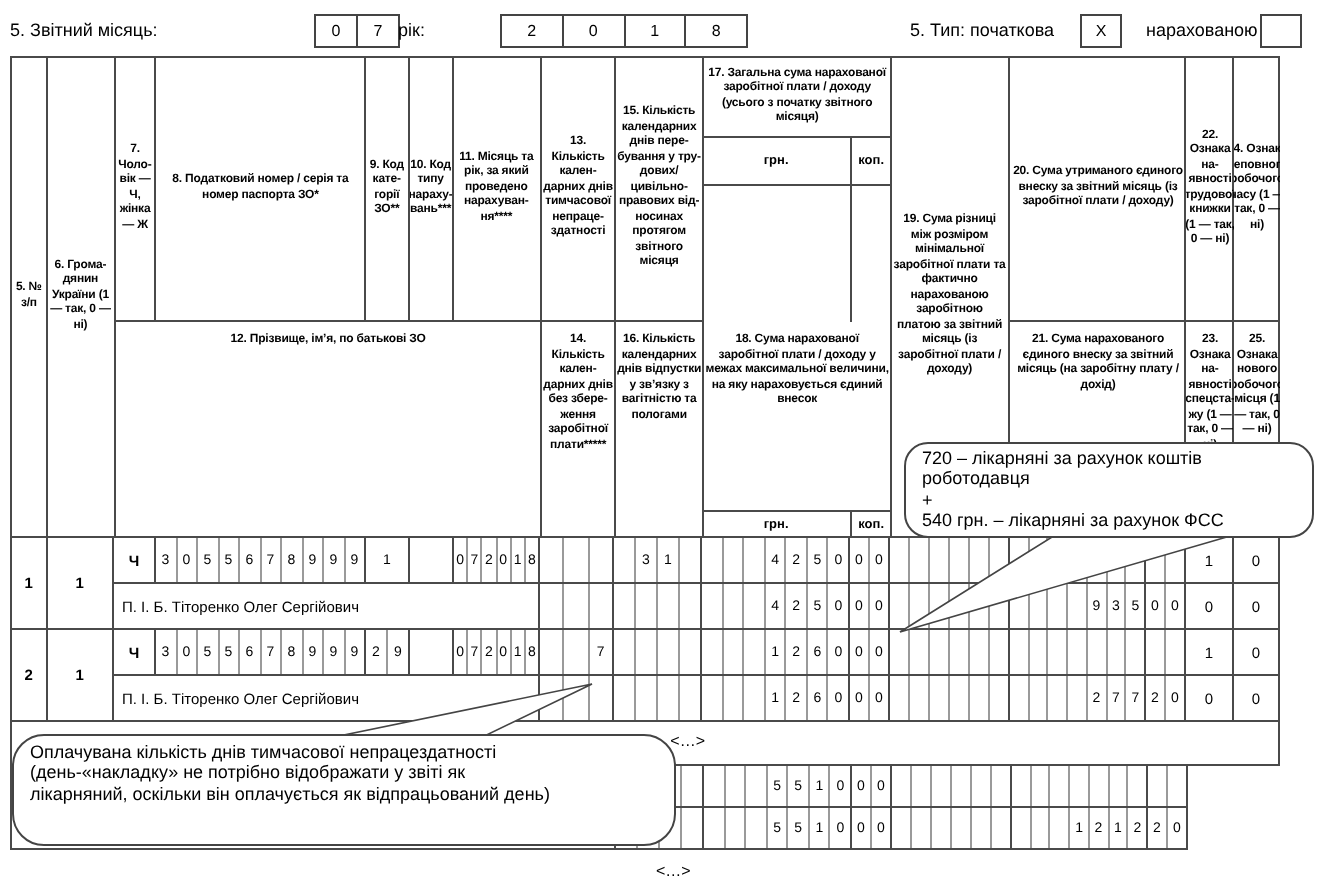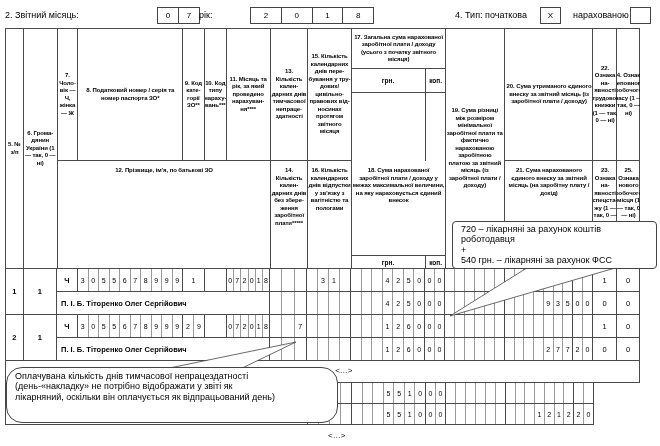--- a/index.html
+++ b/index.html
@@ -41,60 +41,60 @@
 
   
   .drow{display:flex;height:46px;}
   .vnum{height:46px;border-right:1px solid #4a4a4a;border-bottom:1px solid #4a4a4a;
         display:flex;align-items:center;justify-content:center;font-size:7.5px;font-weight:bold;}
   .rrest{display:flex;flex-direction:column;}
   .srow{display:flex;height:23px;border-bottom:1px solid #4a4a4a;}
   .dcell{border-right:1px solid #4a4a4a;display:flex;align-items:center;justify-content:center;
          font-size:7.5px;overflow:hidden;}
   .bold{font-weight:bold;}
-  .nameline{justify-content:flex-start;padding-left:4px;font-weight:bold;font-size:7.5px;white-space:nowrap;}
+  .nameline{justify-content:flex-start;padding-left:4px;font-weight:normal;font-size:7.5px;white-space:nowrap;}
   .cells{border-right:1px solid #4a4a4a;display:flex;}
   .cells .cc{flex:1;border-right:1px solid #9a9a9a;display:flex;align-items:center;justify-content:center;
              font-size:7px;overflow:hidden;}
   .cells .cc:last-child{border-right:none;}
 
   
   .mrow{position:relative;height:22px;border-right:1px solid #4a4a4a;border-bottom:1px solid #4a4a4a;}
   .marker{position:absolute;left:52%;top:5px;font-size:8px;}
   .trow{display:flex;height:21px;width:588px;border-bottom:1px solid #4a4a4a;}
   .tlabel{border-right:1px solid #4a4a4a;display:flex;align-items:center;justify-content:center;
           font-size:7px;font-weight:bold;}
   .bottom-marker{position:absolute;left:328px;top:431px;font-size:8px;}
 
   
   .overlay{position:absolute;left:0;top:0;pointer-events:none;z-index:5;}
-  .callout{position:absolute;background:#fff;border:1px solid #444;border-radius:4px;
+  .callout{position:absolute;background:#fff;border:1px solid #444;border-radius:12px;
            font-size:9px;line-height:1.16;white-space:pre-line;z-index:6;}
   .callout-right{left:452px;top:221px;width:205px;height:48px;padding:2px 8px;}
   .callout-left{left:6px;top:367px;width:332px;height:56px;padding:3px 8px;border-radius:16px;}
 </style>
 </head>
 <body>
 
 <div class="page">
 
   <div>
-    <span class="mlabel" style="left:5px">2. Звітний місяць:</span>
+    <span class="mlabel" style="left:5px">5. Звітний місяць:</span>
     <div class="boxes" style="left:157px;width:43px">
         <div class="cc">0</div>
         <div class="cc">7</div>
       </div>
     <span class="mlabel" style="left:199px">рік:</span>
     <div class="boxes" style="left:250px;width:124px">
         <div class="cc">2</div>
         <div class="cc">0</div>
         <div class="cc">1</div>
         <div class="cc">8</div>
       </div>
-    <span class="mlabel" style="left:455px">4. Тип: початкова</span>
+    <span class="mlabel" style="left:455px">5. Тип: початкова</span>
     <div class="box1" style="left:540px">X</div>
     <span class="mlabel" style="left:573px">нарахованою</span>
     <div class="box1" style="left:630px"></div>
   </div>
 
   <div class="tbl">
 
     <div class="hband">
       <div class="hcell vfull br bb w5">5. № з/п</div>
       <div class="hcell vfull br bb w6">6. Грома­дянин України (1 — так, 0 — ні)</div>

